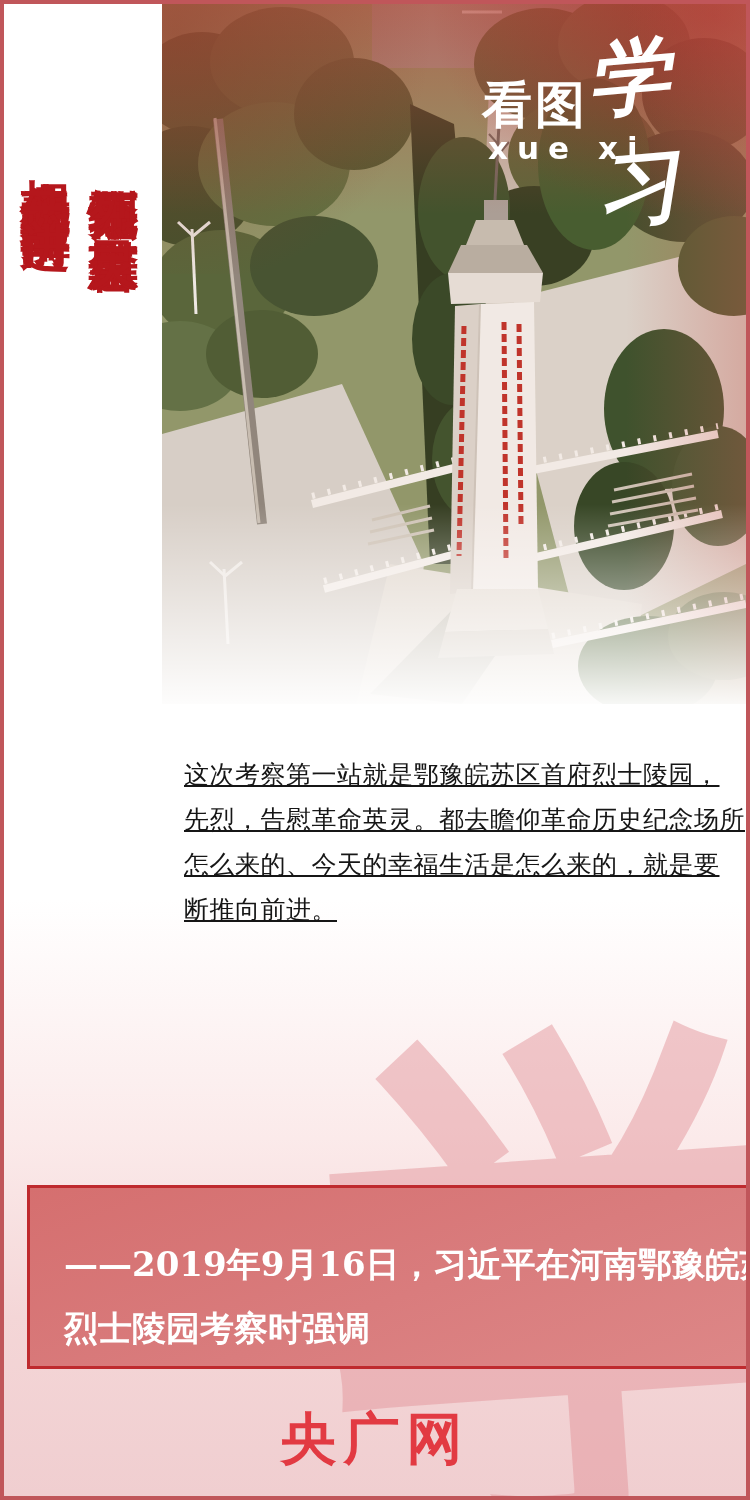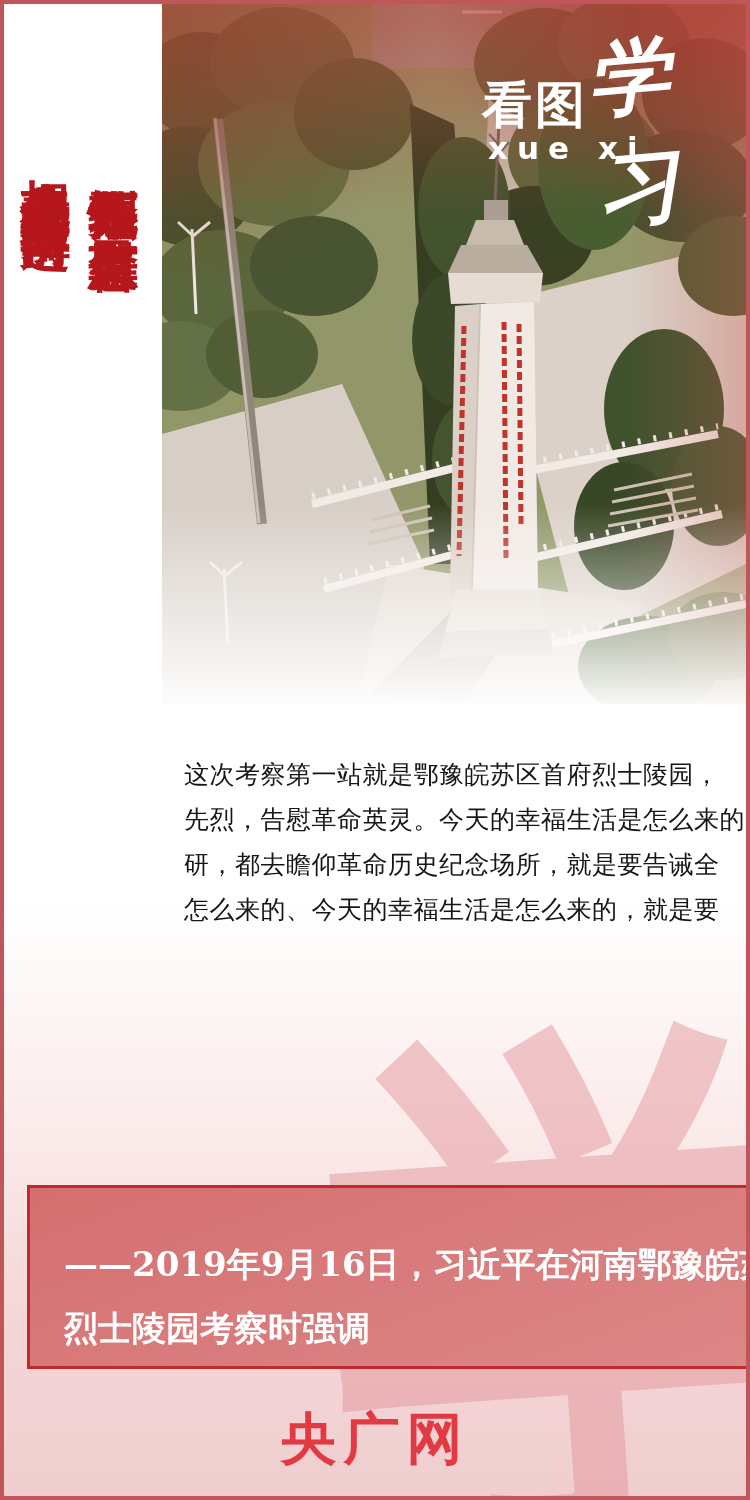--- a/index.html
+++ b/index.html
@@ -30,21 +30,21 @@
     font-size:50px;line-height:56px;
   }
   .headline-right{left:82px;top:146px;letter-spacing:0;}
   .headline-left{left:14px;top:136px;letter-spacing:3px;}
   
   .body-text{
     position:absolute;left:180px;top:748px;width:556px;z-index:3;
     color:#161616;font-size:25px;line-height:45px;
     font-family:"DejaVu Serif","Liberation Serif",serif;
   }
-  .body-line{white-space:nowrap;letter-spacing:0.5px;}
+  .body-line{white-space:nowrap;letter-spacing:0.5px;text-decoration:underline;}
   
   .quote-box{
     position:absolute;left:23px;top:1181px;width:692px;height:134px;z-index:4;
     border:3px solid #bf2a2e;
     background:linear-gradient(160deg,#d56f6f 0%,#d97c7d 55%,#dd8787 100%);
     padding:44px 0 0 34px;
     color:#ffffff;font-weight:bold;font-size:34px;line-height:64px;
     font-family:"DejaVu Serif","Liberation Serif",serif;
   }
   .quote-line{white-space:nowrap;}
@@ -206,23 +206,23 @@
     <div class="logo-kantu">看图</div>
     <div class="logo-pinyin">xue xi</div>
     <div class="logo-calli">学习</div>
   </div>
 
   <div class="headline-col headline-right">缅怀革命先烈　告慰革命英灵</div>
   <div class="headline-col headline-left">把先辈们开创的事业不断推向前进</div>
 
   <div class="body-text">
     <div class="body-line">这次考察第一站就是鄂豫皖苏区首府烈士陵园，</div>
-    <div class="body-line">先烈，告慰革命英灵。今天的幸福生活是怎么来的</div>
-    <div class="body-line">研，都去瞻仰革命历史纪念场所，就是要告诫全</div>
+    <div class="body-line">先烈，告慰革命英灵。都去瞻仰革命历史纪念场所</div>
     <div class="body-line">怎么来的、今天的幸福生活是怎么来的，就是要</div>
+    <div class="body-line">断推向前进。</div>
   </div>
 
   <div class="watermark">学</div>
 
   <div class="quote-box">
     <div class="quote-line">——2019年9月16日，习近平在河南鄂豫皖苏区首府</div>
     <div class="quote-line">烈士陵园考察时强调</div>
   </div>
 
   <div class="brand">央广网</div>

